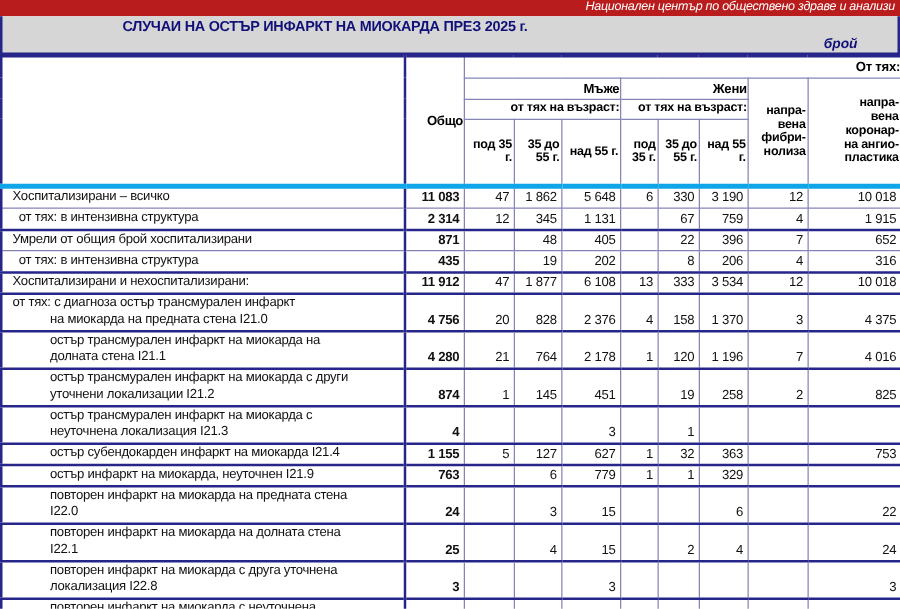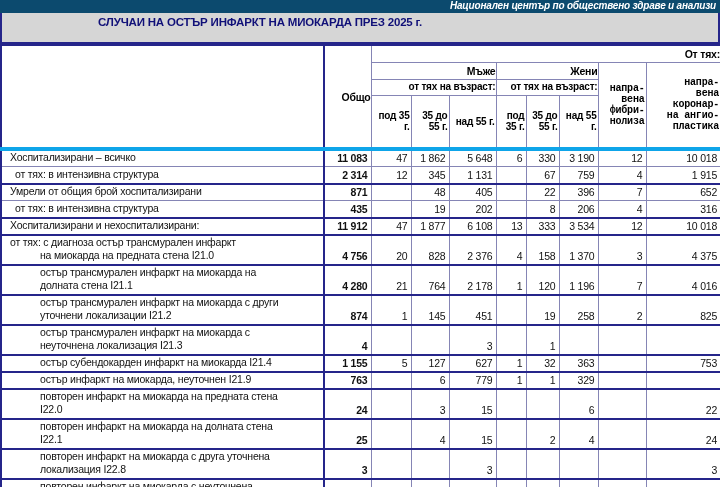--- a/index.html
+++ b/index.html
@@ -6,22 +6,22 @@
   html,body { width:720px; }
   body {
     font-family: "Liberation Sans", sans-serif;
     background:#fff; color:#111;
     width:720px; height:487px; overflow:hidden;
   }
   .page { width:720px; height:487px; }
 
   
   .topbar {
-    height:13px; background:#0c4a6e; color:#fff;
-    font-size:10px; font-weight:bold; font-style:italic;
+    height:13px; background:#b91c1c; color:#fff;
+    font-size:10px; font-weight:normal; font-style:italic;
     text-align:right; line-height:12px; padding-right:4px;
     letter-spacing:-0.2px;
   }
 
   
   .titlebox {
     height:31px; background:#d6d6d6;
     border-left:2px solid #25258a; border-right:2px solid #25258a;
     border-bottom:2px solid #25258a;
     padding:2px 4px 0 4px;
@@ -48,21 +48,21 @@
   }
   th {
     font-weight:bold; text-align:right; vertical-align:middle;
     font-size:10.5px; line-height:12px; color:#000;
   }
   thead tr.h1 th { height:17px; }
   thead tr.h2 th { height:17px; }
   thead tr.h3 th { height:16px; font-size:10px; }
   thead tr.h4 th { height:54px; font-size:10px; line-height:11px; }
   thead tr.h4 th, thead th.wrap { padding:0 1px; }
-  th.wrap { white-space:pre-line; font-size:10px; line-height:11px;font-family:Liberation Mono, monospace; }
+  th.wrap { white-space:pre-line; font-size:10px; line-height:11px; }
   thead tr:last-child th { border-bottom:2px solid #25258a; }
   th.obshto { border-left:2px solid #25258a;margin-left:17px; }
 
   td.lbl { vertical-align:bottom; padding-bottom:2px; }
   td.lbl .line { display:block; line-height:13px; white-space:nowrap; }
   .ind-0 { padding-left:8px; }
   .ind-1 { padding-left:13px; }
   .ind-2 { padding-left:38px; }
 
   td.num {
@@ -82,20 +82,21 @@
 <body>
 
 <div class="page">
 
   <div class="topbar">
     <span>Национален център по обществено здраве и анализи</span>
   </div>
 
   <div class="titlebox">
     <div class="title">СЛУЧАИ НА ОСТЪР ИНФАРКТ НА МИОКАРДА ПРЕЗ 2025 г.</div>
+    <div class="unit">брой</div>
   </div>
 
   <table>
     <colgroup>
       <col style="width:323px">
         <col style="width:47px">
         <col style="width:40px">
       <col style="width:38px">
         <col style="width:47px">
         <col style="width:30px">

